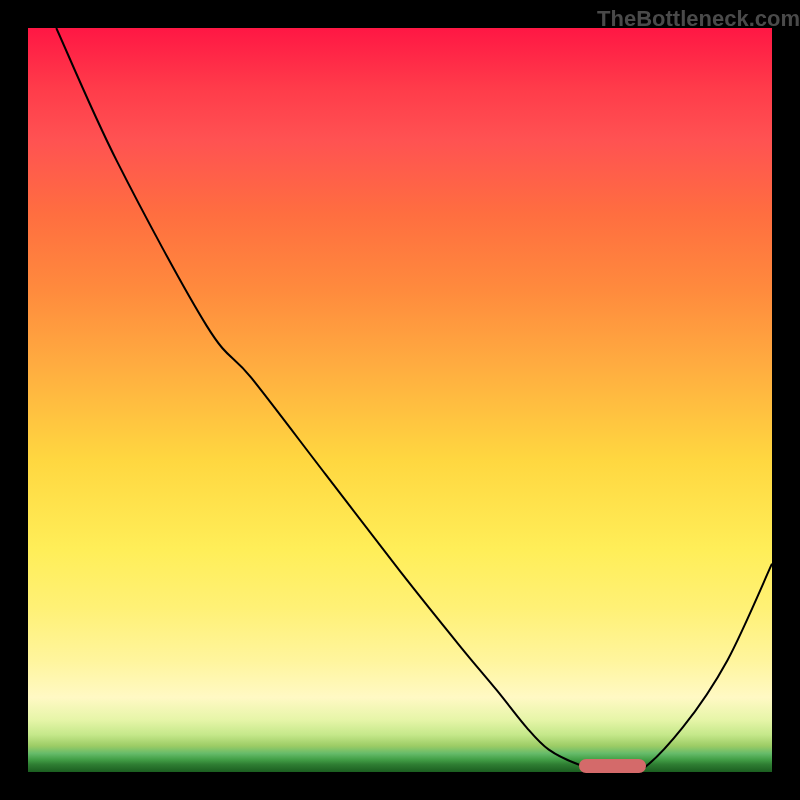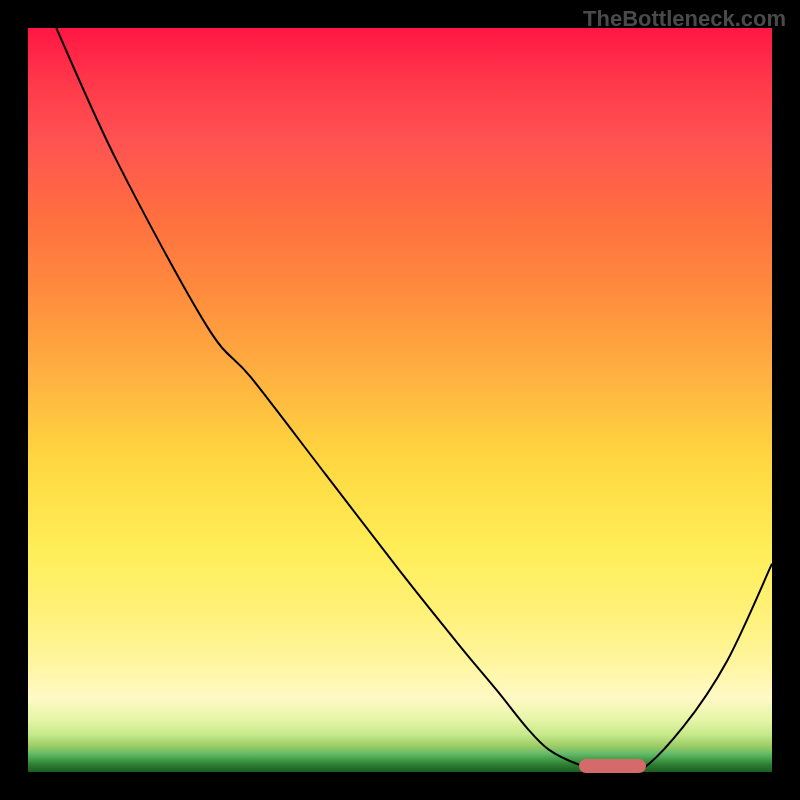--- a/index.html
+++ b/index.html
@@ -7,21 +7,21 @@
     padding: 0;
     width: 800px;
     height: 800px;
     background: #000;
     position: relative;
     font-family: Arial, sans-serif;
   }
   .watermark {
     position: absolute;
     top: 6px;
-    right: 14px;
+    right: 0;
     color: #4a4a4a;
     font-size: 22px;
     font-weight: bold;
     z-index: 10;
     margin-left: 22px;
   }
   .plot-area {
     position: absolute;
     left: 28px;
     top: 28px;

